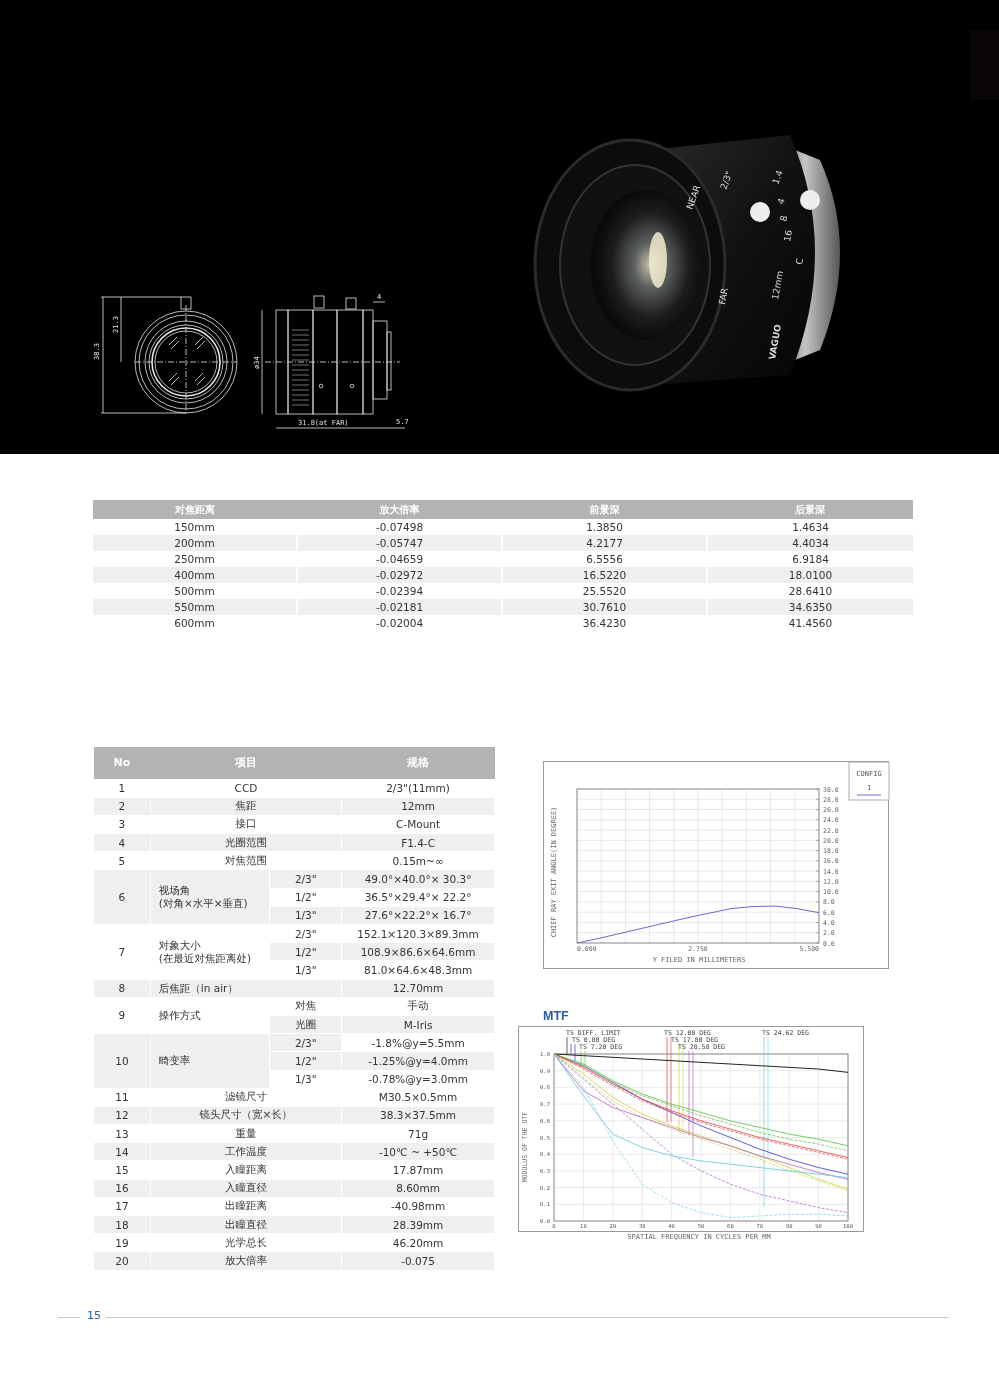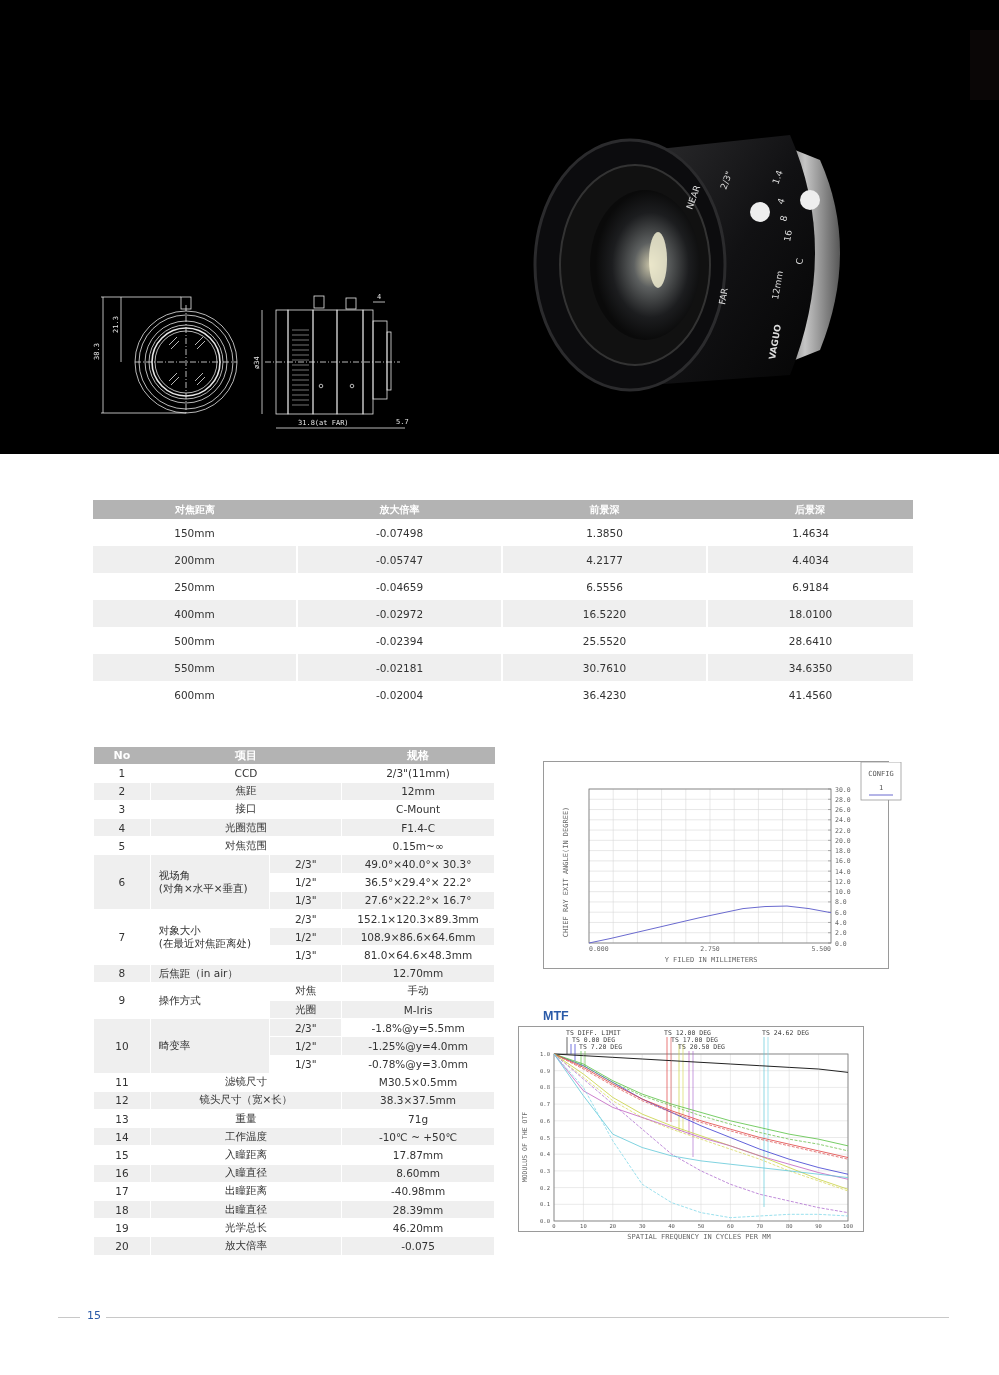--- a/index.html
+++ b/index.html
@@ -3,26 +3,26 @@
 <meta charset="utf-8">
 <style>
   * { box-sizing: border-box; margin: 0; padding: 0; }
   body { width: 999px; height: 1375px; background: #ffffff; font-family: "DejaVu Sans", "Liberation Sans", sans-serif; position: relative; overflow: hidden; color: #333; }
   .hero { position: absolute; left: 0; top: 0; width: 999px; height: 454px; background: #000; overflow: hidden; }
   .hero-edge { position: absolute; left: 970px; top: 30px; width: 29px; height: 70px; background: #0a0606; }
   .drawing { position: absolute; left: 85px; top: 285px; width: 340px; height: 150px; }
   .photo { position: absolute; left: 520px; top: 100px; width: 360px; height: 300px; }
   .depth-table { position: absolute; left: 93px; top: 500px; width: 820px; border-collapse: collapse; font-size: 10.5px; }
   .depth-table th { background: #b3b3b3; color: #fff; height: 19px; font-weight: bold; font-size: 10px; margin-left: 23px; }
-  .depth-table td { height: 27px; text-align: center; color: #333; border-left: 2px solid #fff; }
+  .depth-table td { height: 16px; text-align: center; color: #333; border-left: 2px solid #fff; }
   .depth-table td:first-child { border-left: none; }
   .depth-table tr:nth-child(even) td { background: #efefef; }
   .depth-table tr:nth-child(odd) td { background: #ffffff; }
   .spec-table { position: absolute; left: 93px; top: 747px; width: 402px; border-collapse: collapse; font-size: 10.5px; }
-  .spec-table th { background: #b3b3b3; color: #fff; height: 17px; font-weight: bold; font-size: 11px; }
+  .spec-table th { background: #b3b3b3; color: #fff; height: 32px; font-weight: bold; font-size: 11px; }
   .spec-table td { height: 18.2px; text-align: center; color: #333; border: 1.5px solid #fff; }
   .spec-table td.left { text-align: left; padding-left: 8px; line-height: 13px; }
   .g { background: #efefef; }
   .w { background: #ffffff; }
   .chart-title { position: absolute; font-weight: bold; color: #2a5aa8; font-size: 12.5px; font-family: "Liberation Sans", sans-serif; }
   .chart-box { position: absolute; border: 1px solid #9a9a9a; background: #fff; }
   .footer-line-left { position: absolute; left: 58px; top: 1317px; width: 22px; height: 1px; background: #c8c8c8; }
   .footer-num { position: absolute; left: 87px; top: 1309px; font-size: 11px; color: #2a5aa8; }
   .footer-line-right { position: absolute; left: 106px; top: 1317px; width: 843px; height: 1px; background: #c8c8c8; }
 </style>
@@ -350,21 +350,21 @@
     </tr>
     <tr>
       <td class="g">20</td>
       <td class="g" colspan="2">放大倍率</td>
       <td class="g">-0.075</td>
     </tr>
   </tbody>
 </table>
 
 <div class="chart-title" style="left:543px; top:742px;margin-top:38px;">CRA</div>
-<div class="chart-box" style="left:543px; top:761px; width:346px; height:208px;padding-left:12px;">
+<div class="chart-box" style="left:543px; top:761px; width:346px; height:208px;">
   <svg id="cra-svg" width="346" height="208" viewBox="0 0 346 208" xmlns="http://www.w3.org/2000/svg">
     <rect x="305" y="0" width="40" height="38" fill="#fff" stroke="#9a9a9a" stroke-width="0.8"></rect>
     <text x="325" y="14" text-anchor="middle" font-size="7" fill="#555" font-family="DejaVu Sans Mono, monospace">CONFIG</text>
     <text x="325" y="28" text-anchor="middle" font-size="7" fill="#555" font-family="DejaVu Sans Mono, monospace">1</text>
     <line x1="313" y1="33" x2="337" y2="33" stroke="#6a6acf" stroke-width="1"></line>
     <g id="cra-grid">
         <line x1="33" y1="27" x2="33" y2="181" stroke="#d8d8d8" stroke-width="0.6"></line>
         <line x1="57.2" y1="27" x2="57.2" y2="181" stroke="#d8d8d8" stroke-width="0.6"></line>
         <line x1="81.4" y1="27" x2="81.4" y2="181" stroke="#d8d8d8" stroke-width="0.6"></line>
         <line x1="105.6" y1="27" x2="105.6" y2="181" stroke="#d8d8d8" stroke-width="0.6"></line>

